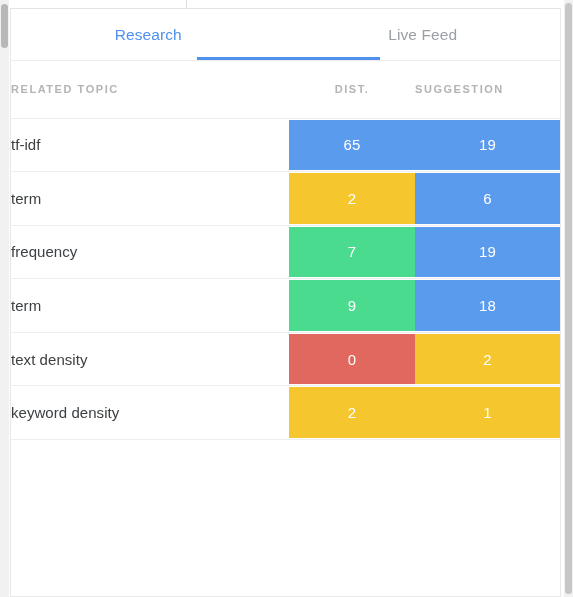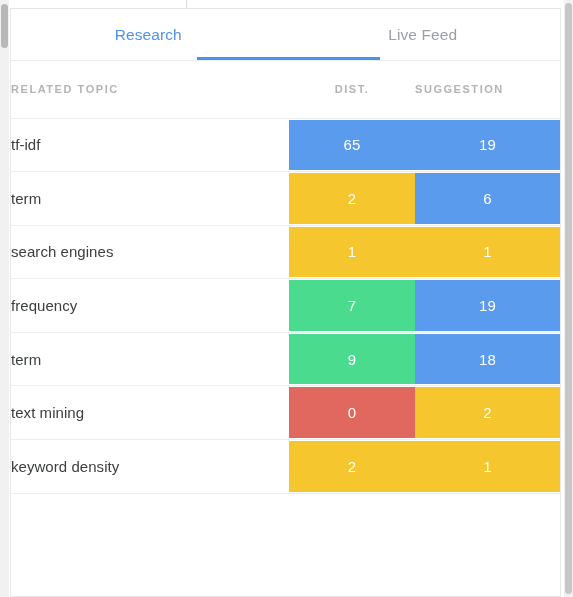--- a/index.html
+++ b/index.html
@@ -224,48 +224,39 @@
           <tr>
             <td class="topic">term</td>
             <td class="metric">
               <div class="metric-inner c-yellow">2</div>
             </td>
             <td class="metric">
               <div class="metric-inner c-blue">6</div>
             </td>
           </tr>
           <tr>
-            <td class="topic">search engines</td>
-            <td class="metric" colspan="2">
-              <div style="display: flex;">
-                <div class="metric-inner c-yellow" style="flex: 0 0 126px;">1</div>
-                <div class="metric-inner c-yellow" style="flex: 1 1 auto;">1</div>
-              </div>
-            </td>
-          </tr>
-          <tr>
             <td class="topic">frequency</td>
             <td class="metric">
               <div class="metric-inner c-green">7</div>
             </td>
             <td class="metric">
               <div class="metric-inner c-blue">19</div>
             </td>
           </tr>
           <tr>
             <td class="topic">term</td>
             <td class="metric">
               <div class="metric-inner c-green">9</div>
             </td>
             <td class="metric">
               <div class="metric-inner c-blue">18</div>
             </td>
           </tr>
           <tr>
-            <td class="topic">text mining</td>
+            <td class="topic">text density</td>
             <td class="metric">
               <div class="metric-inner c-red">0</div>
             </td>
             <td class="metric">
               <div class="metric-inner c-yellow">2</div>
             </td>
           </tr>
           <tr>
             <td class="topic">keyword density</td>
             <td class="metric" colspan="2">

